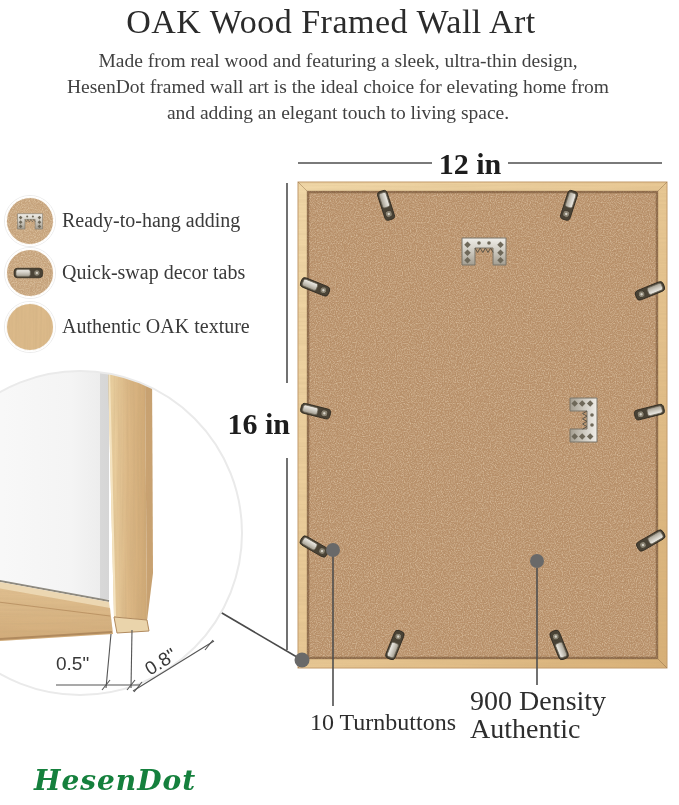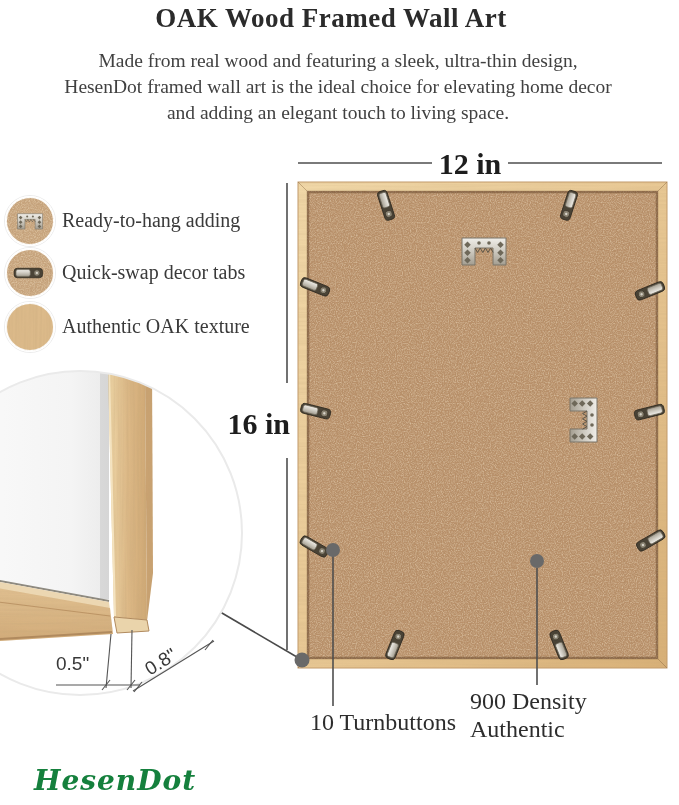--- a/index.html
+++ b/index.html
@@ -1,26 +1,26 @@
 <!DOCTYPE html>
 <html><head>
 <meta charset="utf-8">
 <style>
   html,body{margin:0;padding:0;background:#ffffff;}
   .stage{position:relative;width:679px;height:805px;background:#fff;overflow:hidden;
          font-family:"Liberation Serif",serif;}
   .stage svg{position:absolute;left:0;top:0;z-index:1;}
   .txt{position:absolute;z-index:2;}
-  .title{left:0;top:3px;width:662px;text-align:center;font-size:27px;font-weight:700;
+  .title{left:0;top:3px;width:662px;text-align:center;font-size:34px;font-weight:400;
          color:#2b2b2b;letter-spacing:.5px;}
   .subtitle{left:0;top:48px;width:676px;text-align:center;font-size:19.5px;line-height:26px;
          color:#414141;}
   .feature-label{left:62px;font-size:20px;color:#3a3a3a;white-space:nowrap;}
   .callout-1{left:343px;top:709px;transform:translateX(-50%);font-size:24px;color:#2d2d2d;white-space:nowrap;margin-left:40px;}
-  .callout-2{left:470px;top:687px;font-size:24px;line-height:28px;color:#2d2d2d;}
+  .callout-2{left:470px;top:687px;font-size:28px;line-height:28px;color:#2d2d2d;}
   .logo{left:34px;top:764px;font-size:28px;font-weight:700;font-style:italic;
         color:#15803d;font-family:"DejaVu Serif",serif;letter-spacing:1px;}
   .dim-label{font-family:"Liberation Serif",serif;font-size:30px;font-weight:600;fill:#1d1d1d;}
   .small-dim{font-family:"Liberation Sans",sans-serif;font-size:19px;fill:#383838;}
 </style>
 </head>
 <body>
 
 <div class="stage">
 
@@ -199,21 +199,21 @@
         <circle cx="30" cy="327" r="24" fill="#dcba8a" stroke="#ffffff" stroke-width="2"></circle>
         <circle cx="30" cy="327" r="24" fill="#000" filter="url(#grainV)" opacity="0.45"></circle>
       </g>
     </g>
   </svg>
 
   <h1 class="txt title" style="margin:0">OAK Wood Framed Wall Art</h1>
 
   <div class="txt subtitle">
     <div>Made from real wood and featuring a sleek, ultra-thin design,</div>
-    <div>HesenDot framed wall art is the ideal choice for elevating home decor</div>
+    <div>HesenDot framed wall art is the ideal choice for elevating home from</div>
     <div>and adding an elegant touch to living space.</div>
   </div>
 
   <div class="txt feature-label" style="top:209px">Ready-to-hang adding</div>
   <div class="txt feature-label" style="top:261px">Quick-swap decor tabs</div>
   <div class="txt feature-label" style="top:315px">Authentic OAK texture</div>
 
   <div class="txt callout-1">10 Turnbuttons</div>
   <div class="txt callout-2">
     <div>900 Density</div>

